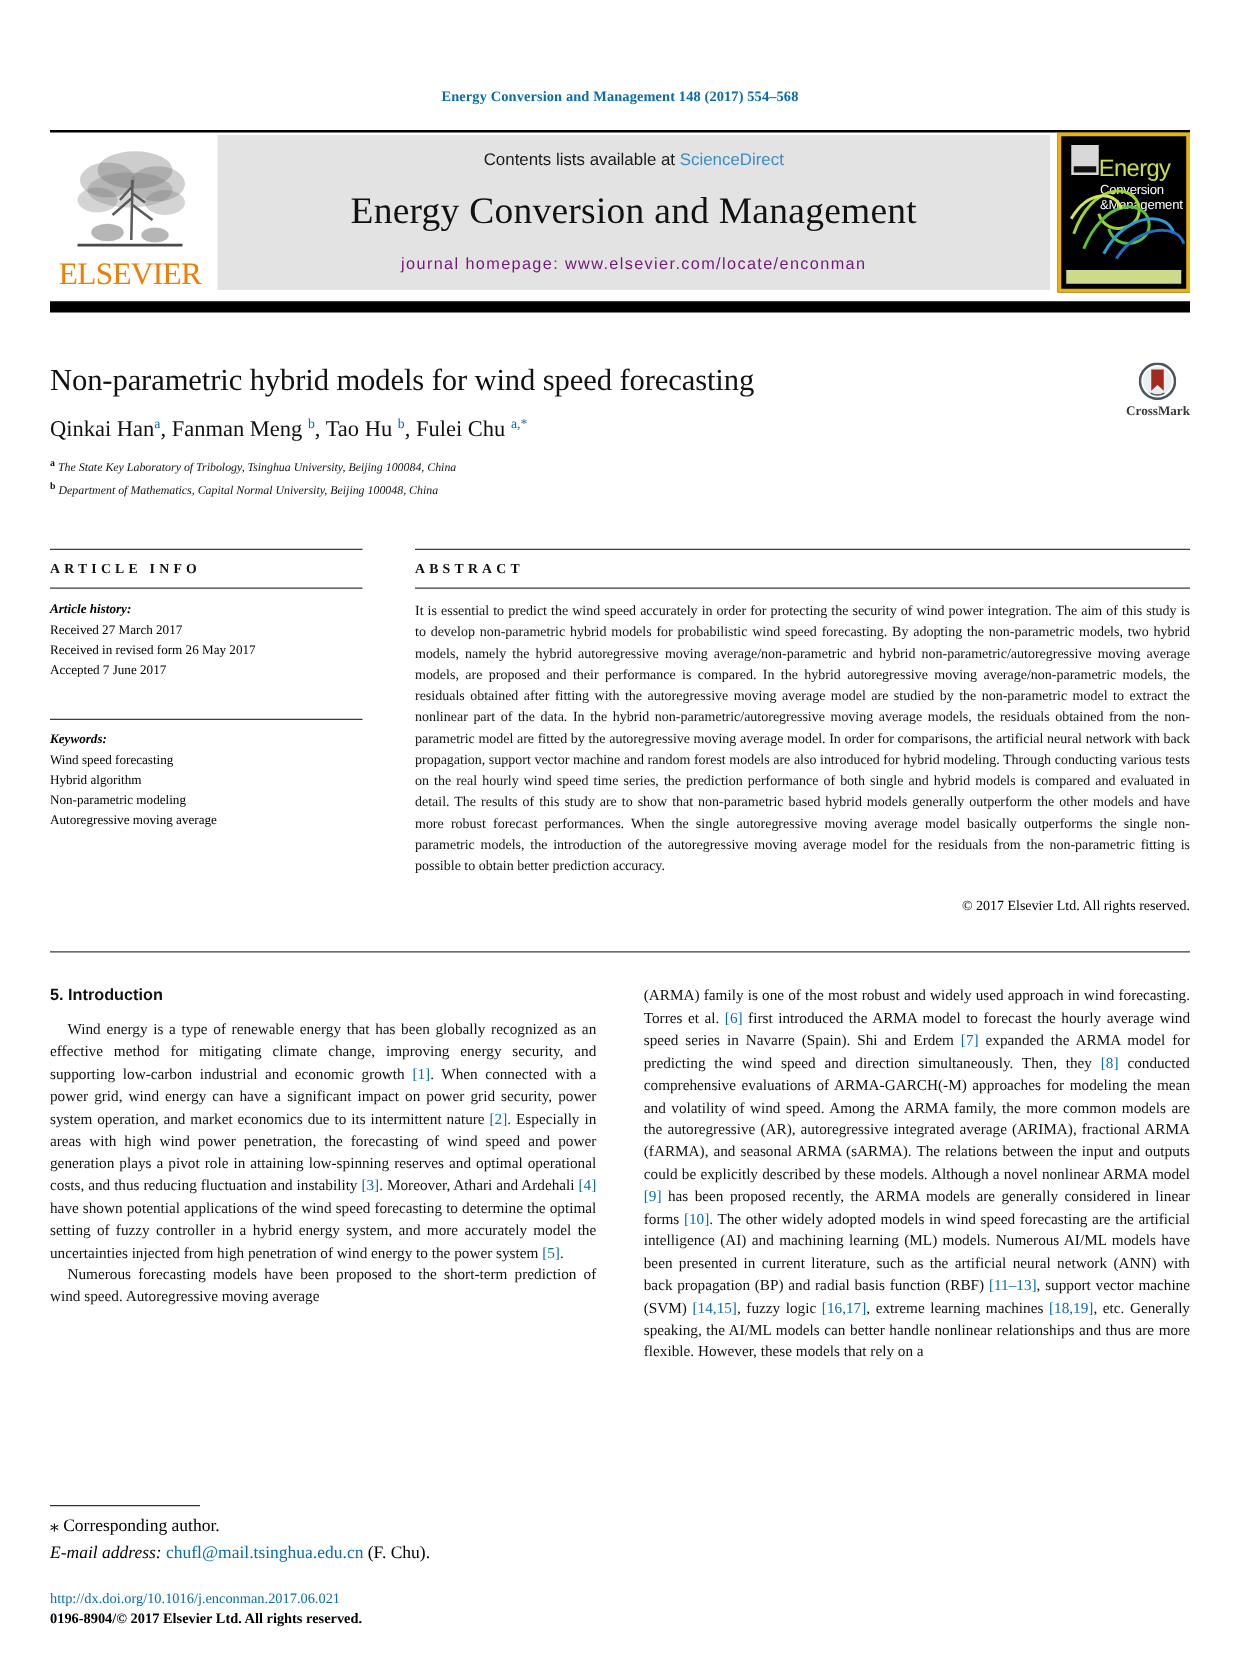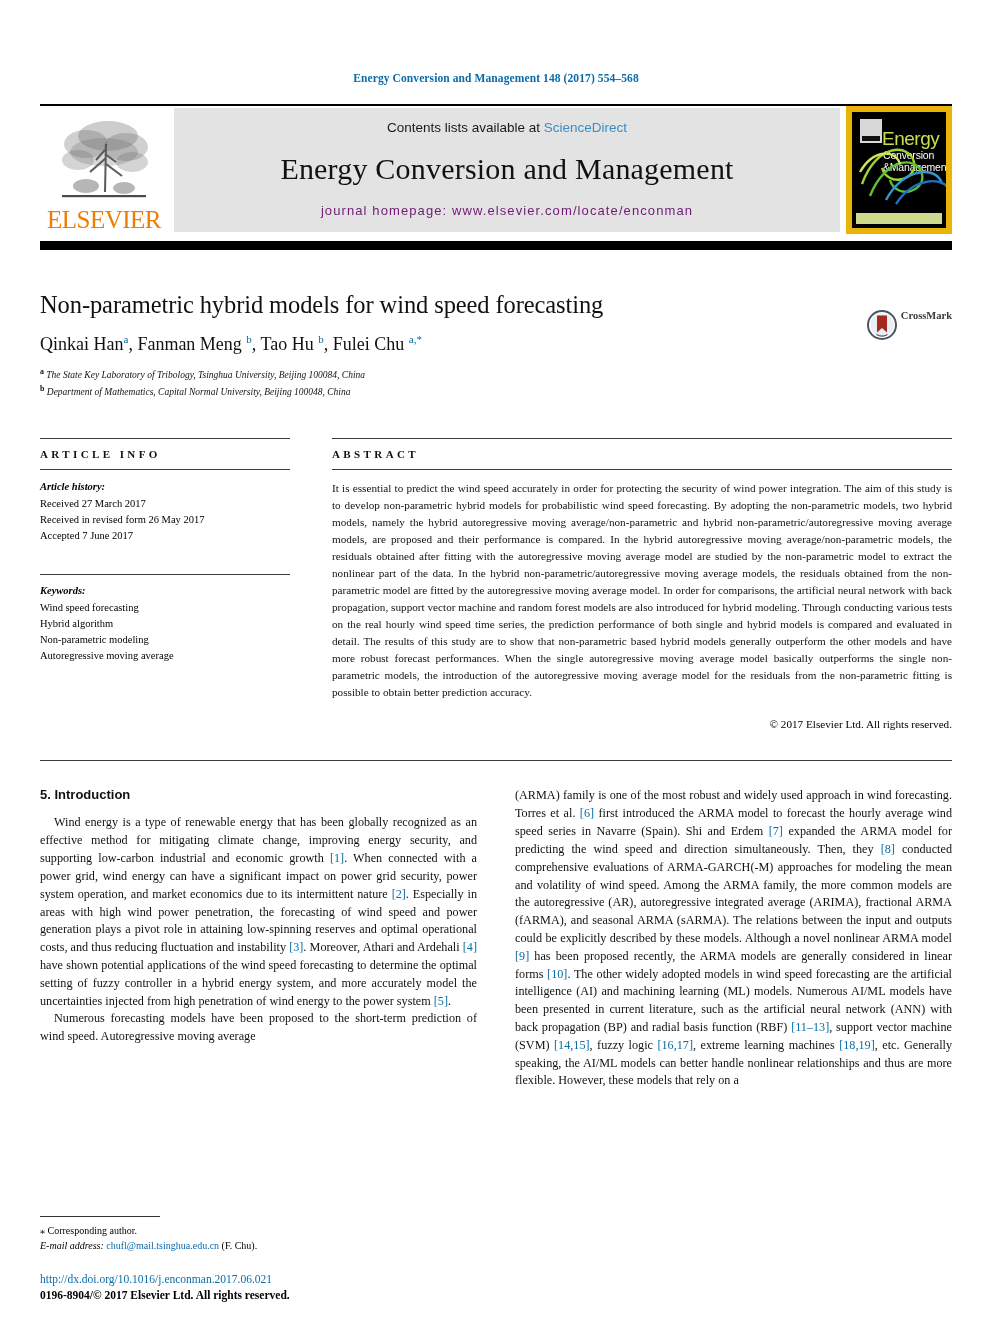--- a/index.html
+++ b/index.html
@@ -90,21 +90,21 @@
   }
   .homepage-line {
     font-family: "Liberation Sans", sans-serif;
     font-size: 13px;
     color: #701a75;
     letter-spacing: 1.1px;
   }
   .cover-thumb {
     width: 106px;
     flex: 0 0 106px;
-    border: 6px solid #eab308;
+    border: 3px solid #eab308;
     box-sizing: border-box;
     background: #000;
     position: relative;
     overflow: hidden;
   }
   .cover-els {
     position: absolute; left: 8px; top: 7px;
     width: 22px; height: 24px;
     background: #d8d8d8;
   }
@@ -168,23 +168,25 @@
     margin-top: 11px;
     font-size: 9.5px;
     font-style: italic;
     line-height: 1.45;
     color: #111;
   }
   .affiliations sup { font-style: normal; font-weight: bold; }
   .crossmark {
     position: absolute;
     right: 0;
-    top: 20px;
-    display: flex;
+    top: 0;
+    display: flex;
+    align-items: center;
     gap: 4px;
+    flex-direction: column;
   }
   .crossmark-label {
     font-family: "Liberation Serif", serif;
     font-size: 10.5px;
     font-weight: bold;
     color: #3a3a3a;
   }
 
   
   .info-abstract {
@@ -268,21 +270,21 @@
     left: 40px;
     bottom: 70px;
     width: 437px;
   }
   .footnote-rule {
     border-top: 1px solid #333;
     width: 120px;
     margin-bottom: 6px;
   }
   .footnote-line {
-    font-size: 10px;
+    font-size: 14px;
     line-height: 1.5;
     padding-left: 10px;
     text-indent: -10px;
   }
   .footnote-line .em { font-style: italic; }
   .link { color: #0a6ba8; }
   .page-footer {
     position: absolute;
     left: 40px;
     bottom: 20px;

